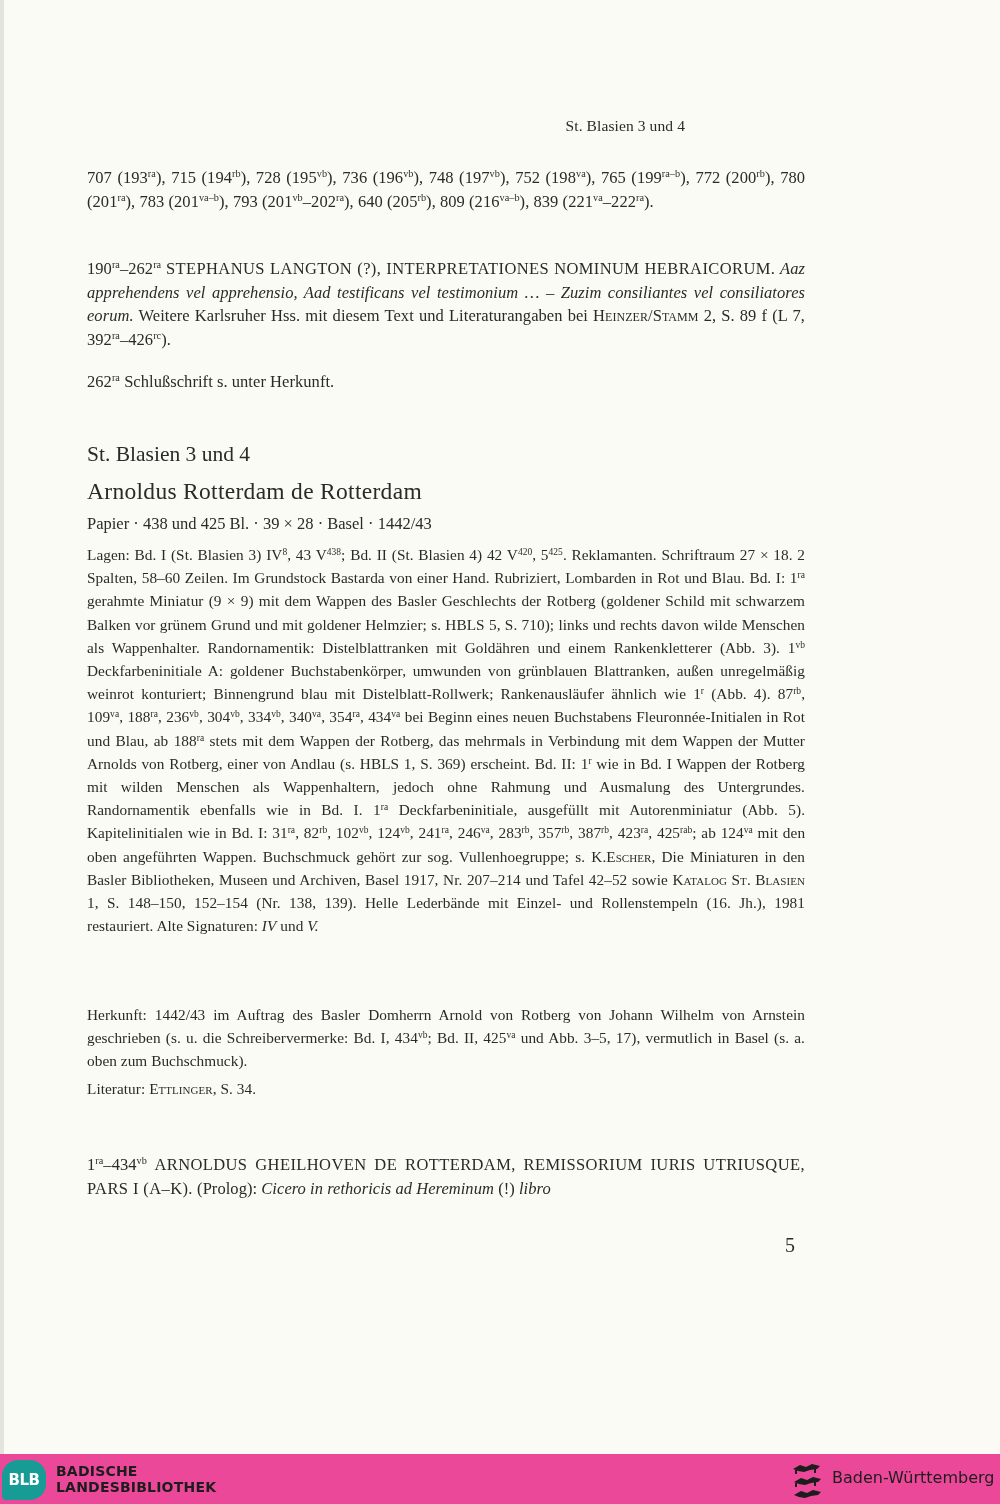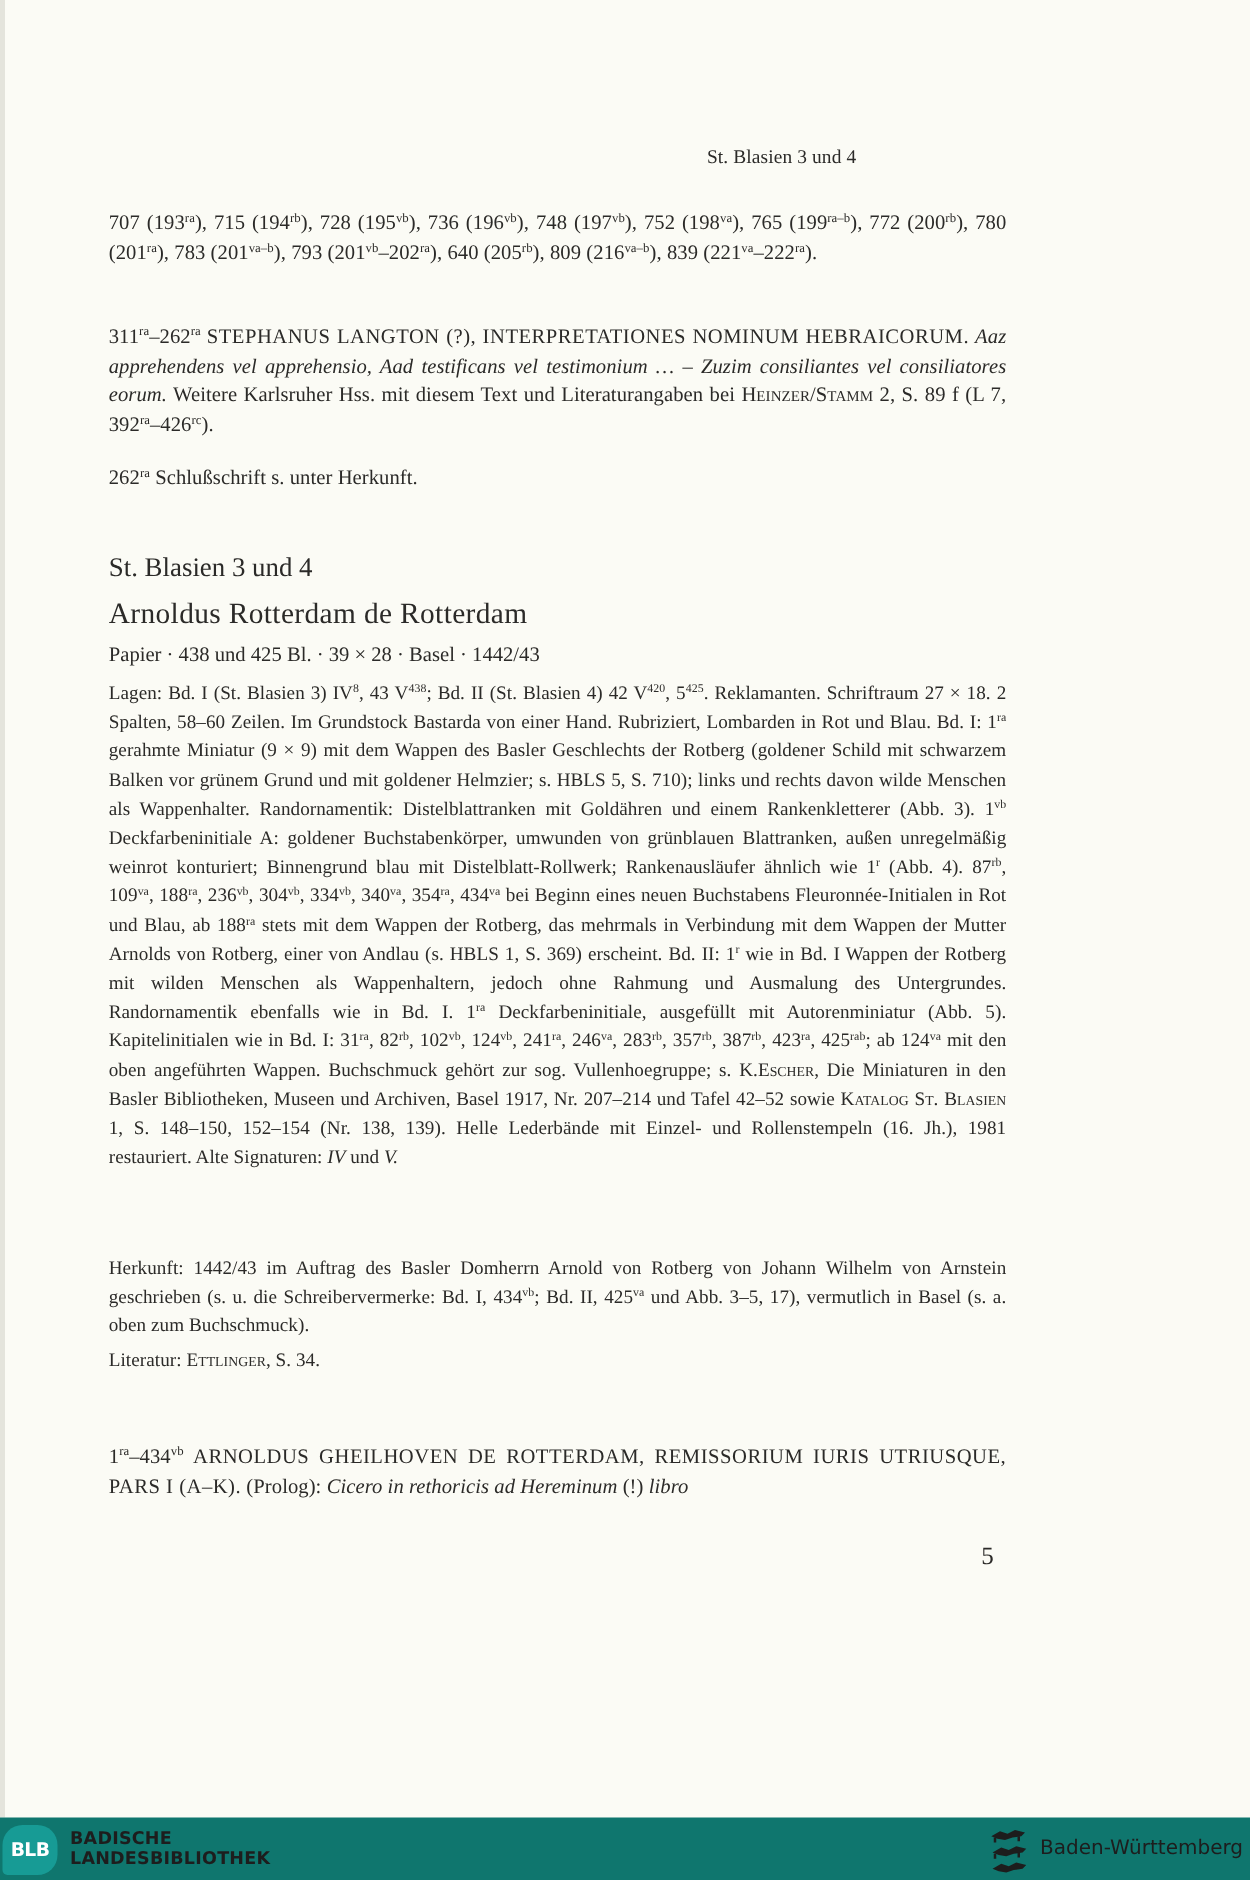--- a/index.html
+++ b/index.html
@@ -25,21 +25,21 @@
   .sc { font-variant:small-caps; }
   .caps { letter-spacing:0.4px; }
   .h-shelf { font-size:21.5px; line-height:28px; margin:0; font-weight:normal; }
   .h-author { font-size:23.5px; line-height:32px; margin:0; font-weight:normal; letter-spacing:0.3px; }
   .h-meta { font-size:16.5px; line-height:22px; margin:0; }
   .h-sub { font-size:16.5px; font-weight:bold; margin:0; line-height:22px; }
   .page-number { position:absolute; left:785px; top:1234px; font-size:20px; }
 
   .footer {
     position:absolute; left:0; top:1454px; width:1000px; height:50px;
-    background:#0f766e;
+    background:#ec4899;
     font-family:"DejaVu Sans", "Liberation Sans", sans-serif;
   }
   .blb-badge {
     position:absolute; left:2px; top:6px; width:44px; height:40px;
     background:#179b95; border-radius:16px 16px 16px 4px;
     color:#fff; font-weight:bold; font-size:15px; line-height:40px; text-align:center;
     letter-spacing:-0.5px;
   }
   .blb-name {
     position:absolute; left:56px; top:9px; color:#1d1d1d; font-weight:bold;
@@ -56,21 +56,21 @@
 <div class="page">
 
   <div class="running-head">St. Blasien 3 und 4</div>
 
   <div class="text-block" style="top:166px;">
     <p class="p" id="cont-list"><span>707 (193<span class="sup">ra</span>), </span><span>715 (194<span class="sup">rb</span>), </span><span>728 (195<span class="sup">vb</span>), </span><span>736 (196<span class="sup">vb</span>), </span><span>748 (197<span class="sup">vb</span>), </span><span>752 (198<span class="sup">va</span>), </span><span>765 (199<span class="sup">ra–b</span>), </span><span>772 (200<span class="sup">rb</span>), </span><span>780 (201<span class="sup">ra</span>), </span><span>783 (201<span class="sup">va–b</span>), </span><span>793 (201<span class="sup">vb</span>–202<span class="sup">ra</span>), </span><span>640 (205<span class="sup">rb</span>), </span><span>809 (216<span class="sup">va–b</span>), </span><span>839 (221<span class="sup">va</span>–222<span class="sup">ra</span>).</span></p>
   </div>
 
   <div class="text-block" style="top:257px;">
     <p class="p">
-      <span><span>311</span><span class="sup">ra</span></span>–<span><span>262</span><span class="sup">ra</span></span>
+      <span><span>190</span><span class="sup">ra</span></span>–<span><span>262</span><span class="sup">ra</span></span>
       <span class="caps">STEPHANUS LANGTON (?), INTERPRETATIONES NOMINUM HEBRAICORUM.</span>
       <span class="it">Aaz apprehendens vel apprehensio, Aad testificans vel testimonium … –</span>
       <span class="it">Zuzim consiliantes vel consiliatores eorum.</span>
       <span>Weitere Karlsruher Hss. mit diesem Text und Literaturangaben bei</span>
       <span class="sc">Heinzer/Stamm</span>
       <span>2, S. 89 f (L 7, 392</span><span class="sup">ra</span><span>–426</span><span class="sup">rc</span><span>).</span>
     </p>
   </div>
 
   <div class="text-block" style="top:370px;">

